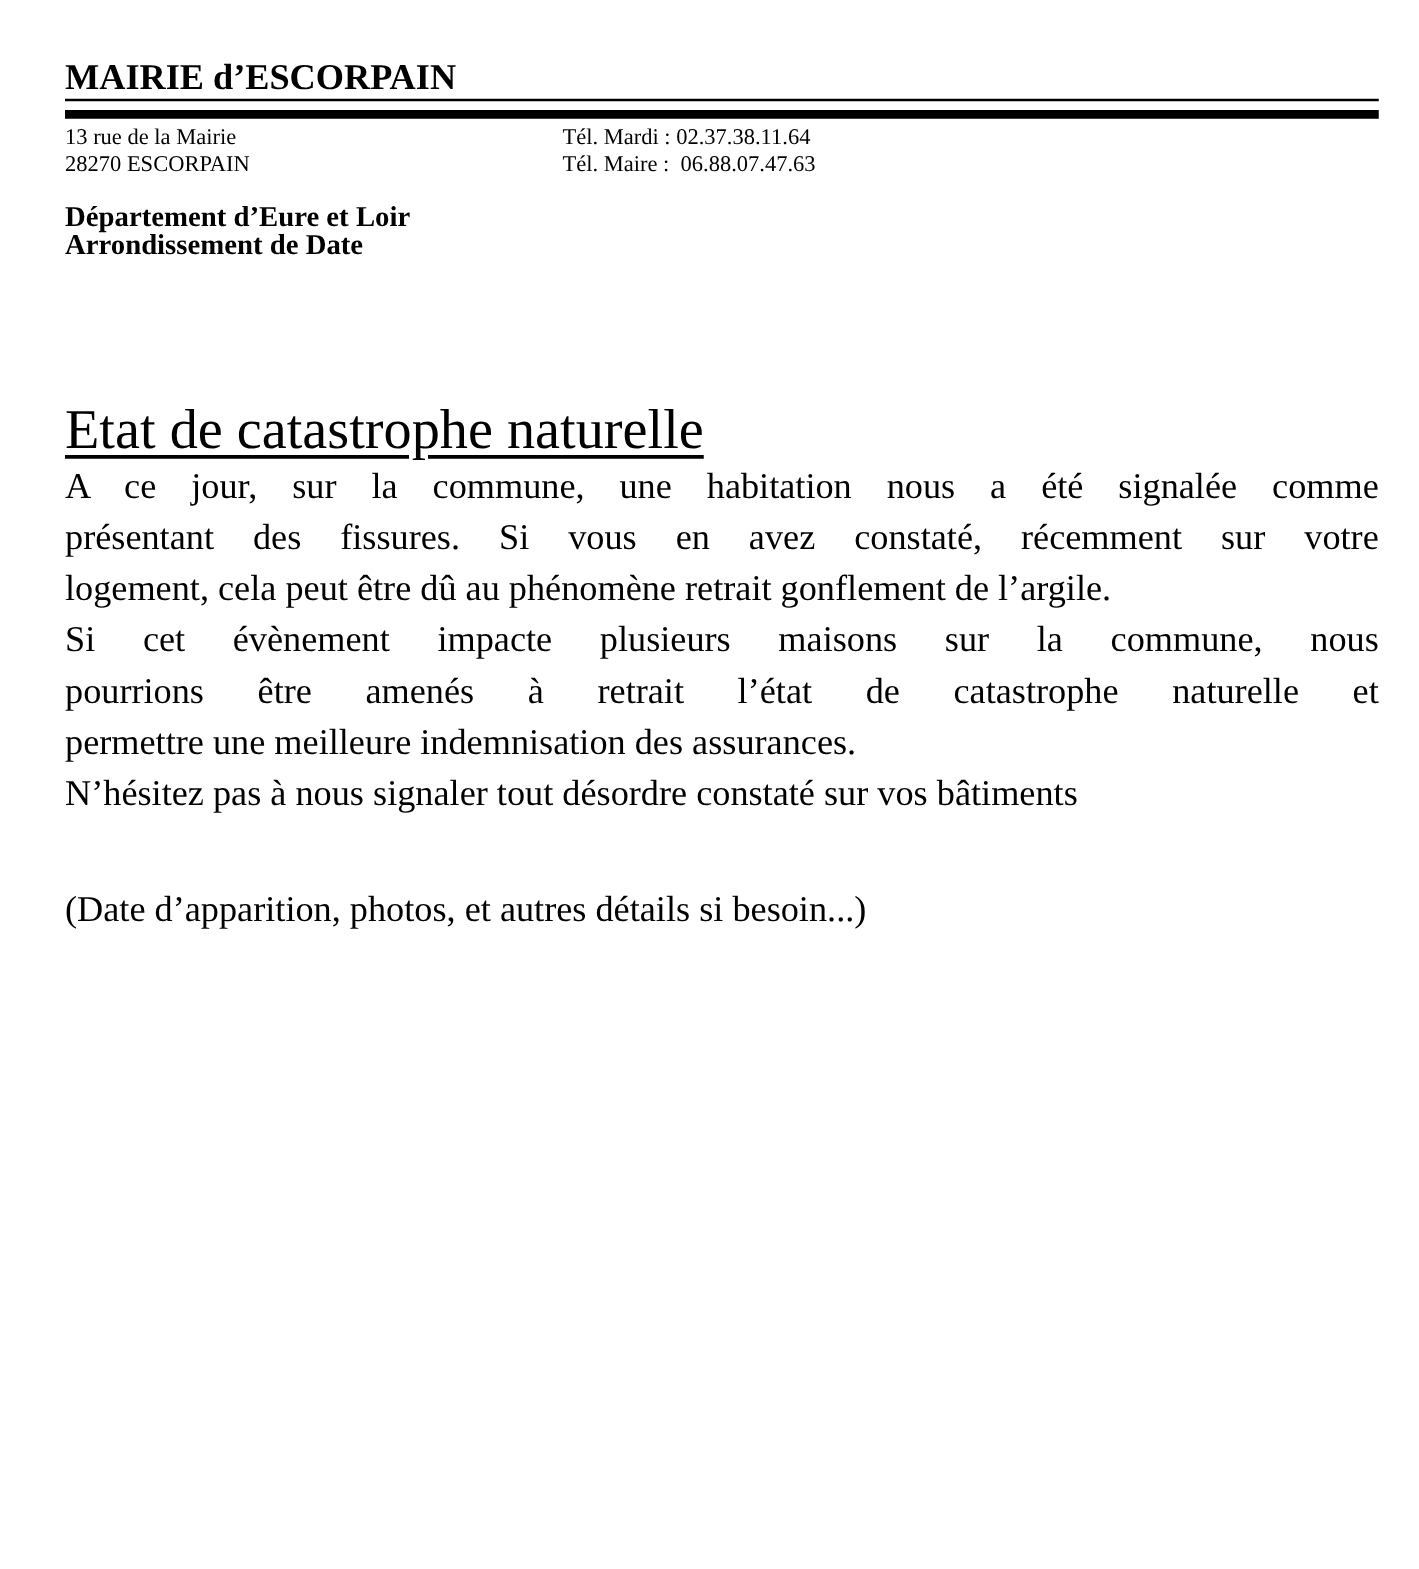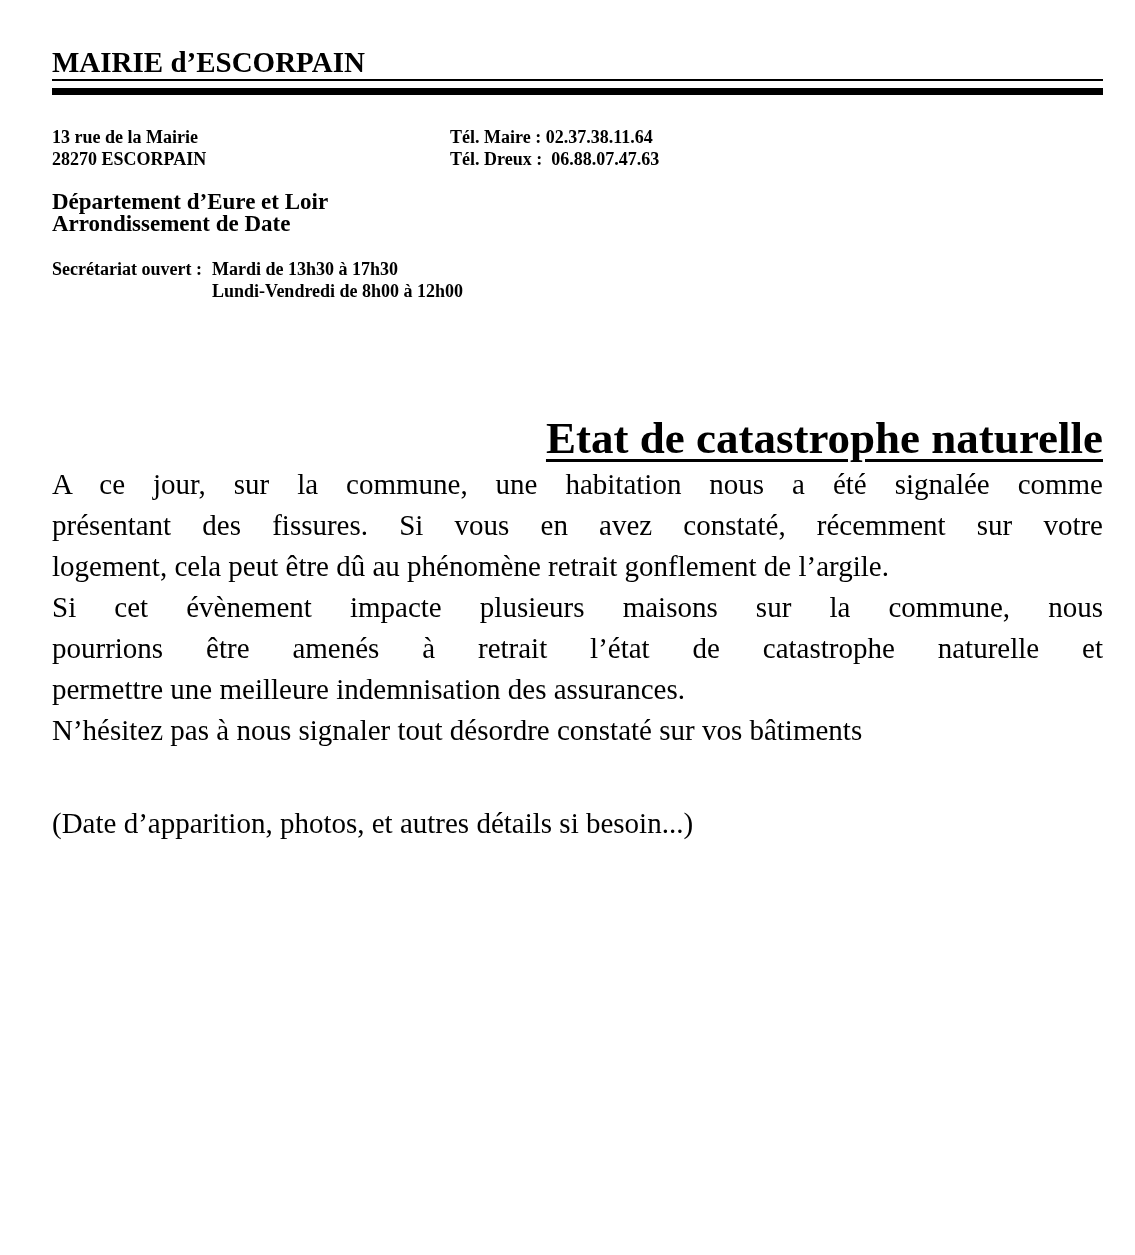--- a/index.html
+++ b/index.html
@@ -29,22 +29,22 @@
     border-bottom: 2px solid #000000;
     padding-bottom: 0;
   }
   .thick-rule {
     height: 7px;
     background: #000000;
     margin-top: 7px;
   }
   .contact-row {
     display: flex;
-    margin-top: 31px;
-    font-weight: bold;
+    margin-top: 3px;
+    font-weight: normal;
     font-size: 18px;
     line-height: 22px;
   }
   .contact-row .address { width: 398px; }
   .contact-row .tels div, .contact-row .address div { white-space: pre; }
   .dept {
     margin-top: 21px;
     font-weight: bold;
     font-size: 23px;
     line-height: 22px;
@@ -54,23 +54,23 @@
     margin-top: 23px;
     font-weight: bold;
     font-size: 18px;
     line-height: 22px;
   }
   .secretariat .sec-label { width: 160px; }
   
   .doc-title {
     margin: 110px 0 0 0;
     font-size: 45px;
-    font-weight: bold;
+    font-weight: normal;
     line-height: 52px;
-    text-align: right;
+    text-align: left;
   }
   .doc-title span {
     text-decoration: underline;
     text-decoration-thickness: 3px;
     text-underline-offset: 6px;
   }
   .body-text {
     font-size: 29px;
     line-height: 41px;
   }
@@ -95,37 +95,30 @@
   <header>
     <h1 class="org-name">MAIRIE d’ESCORPAIN</h1>
     <div class="thick-rule"></div>
 
     <div class="contact-row">
       <div class="address">
         <div>13 rue de la Mairie</div>
         <div>28270 ESCORPAIN</div>
       </div>
       <div class="tels">
-        <div>Tél. Maire : 02.37.38.11.64</div>
-        <div>Tél. Dreux :  06.88.07.47.63</div>
+        <div>Tél. Mardi : 02.37.38.11.64</div>
+        <div>Tél. Maire :  06.88.07.47.63</div>
       </div>
     </div>
 
     <div class="dept">
       <div>Département d’Eure et Loir</div>
       <div>Arrondissement de Date</div>
     </div>
 
-    <div class="secretariat">
-      <div class="sec-label">Secrétariat ouvert :</div>
-      <div class="sec-hours">
-        <div>Mardi de 13h30 à 17h30</div>
-        <div>Lundi-Vendredi de 8h00 à 12h00</div>
-      </div>
-    </div>
   </header>
 
   <main>
     <h2 class="doc-title"><span>Etat de catastrophe naturelle</span></h2>
 
     <div class="body-text">
       <div class="line j">A ce jour, sur la commune, une habitation nous a été signalée comme</div>
       <div class="line j">présentant des fissures. Si vous en avez constaté, récemment sur votre</div>
       <div class="line">logement, cela peut être dû au phénomène retrait gonflement de l’argile.</div>
       <div class="line j">Si cet évènement impacte plusieurs maisons sur la commune, nous</div>

